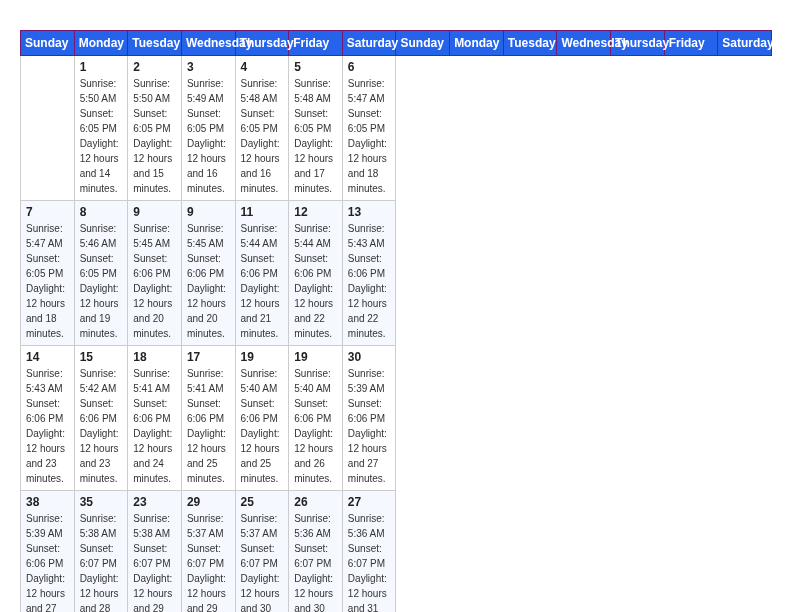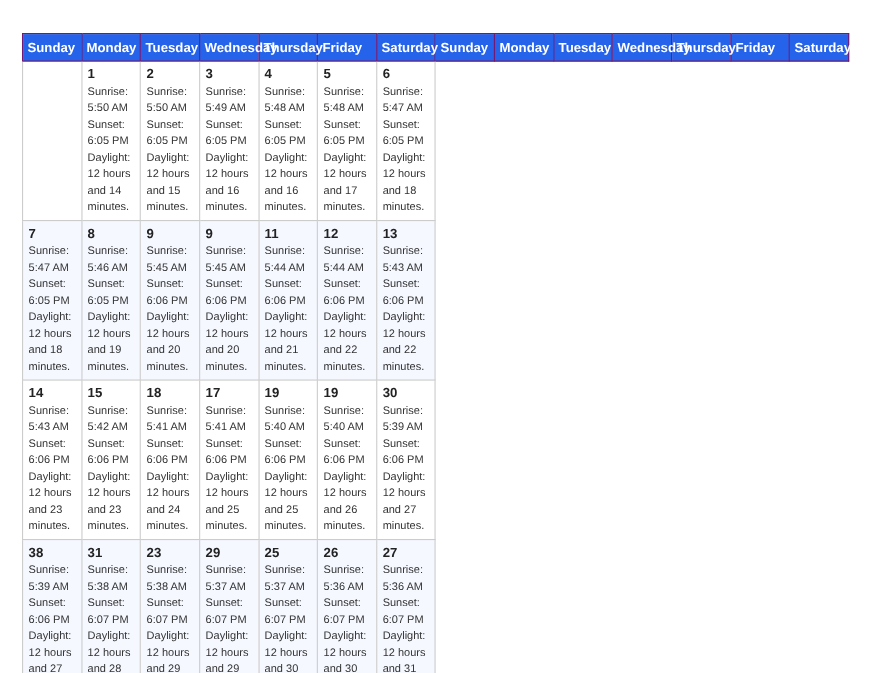--- a/index.html
+++ b/index.html
@@ -283,21 +283,21 @@
       <tr>
         <td>
           <div class="day-number">38</div>
         <div class="day-info">
           Sunrise: 5:39 AM<br>
           Sunset: 6:06 PM<br>
           Daylight: 12 hours and 27 minutes.
         </div>
         </td>
         <td>
-          <div class="day-number">31</div>
+          <div class="day-number">35</div>
         <div class="day-info">
           Sunrise: 5:38 AM<br>
           Sunset: 6:07 PM<br>
           Daylight: 12 hours and 28 minutes.
         </div>
         </td>
         <td>
           <div class="day-number">23</div>
         <div class="day-info">
           Sunrise: 5:38 AM<br>

